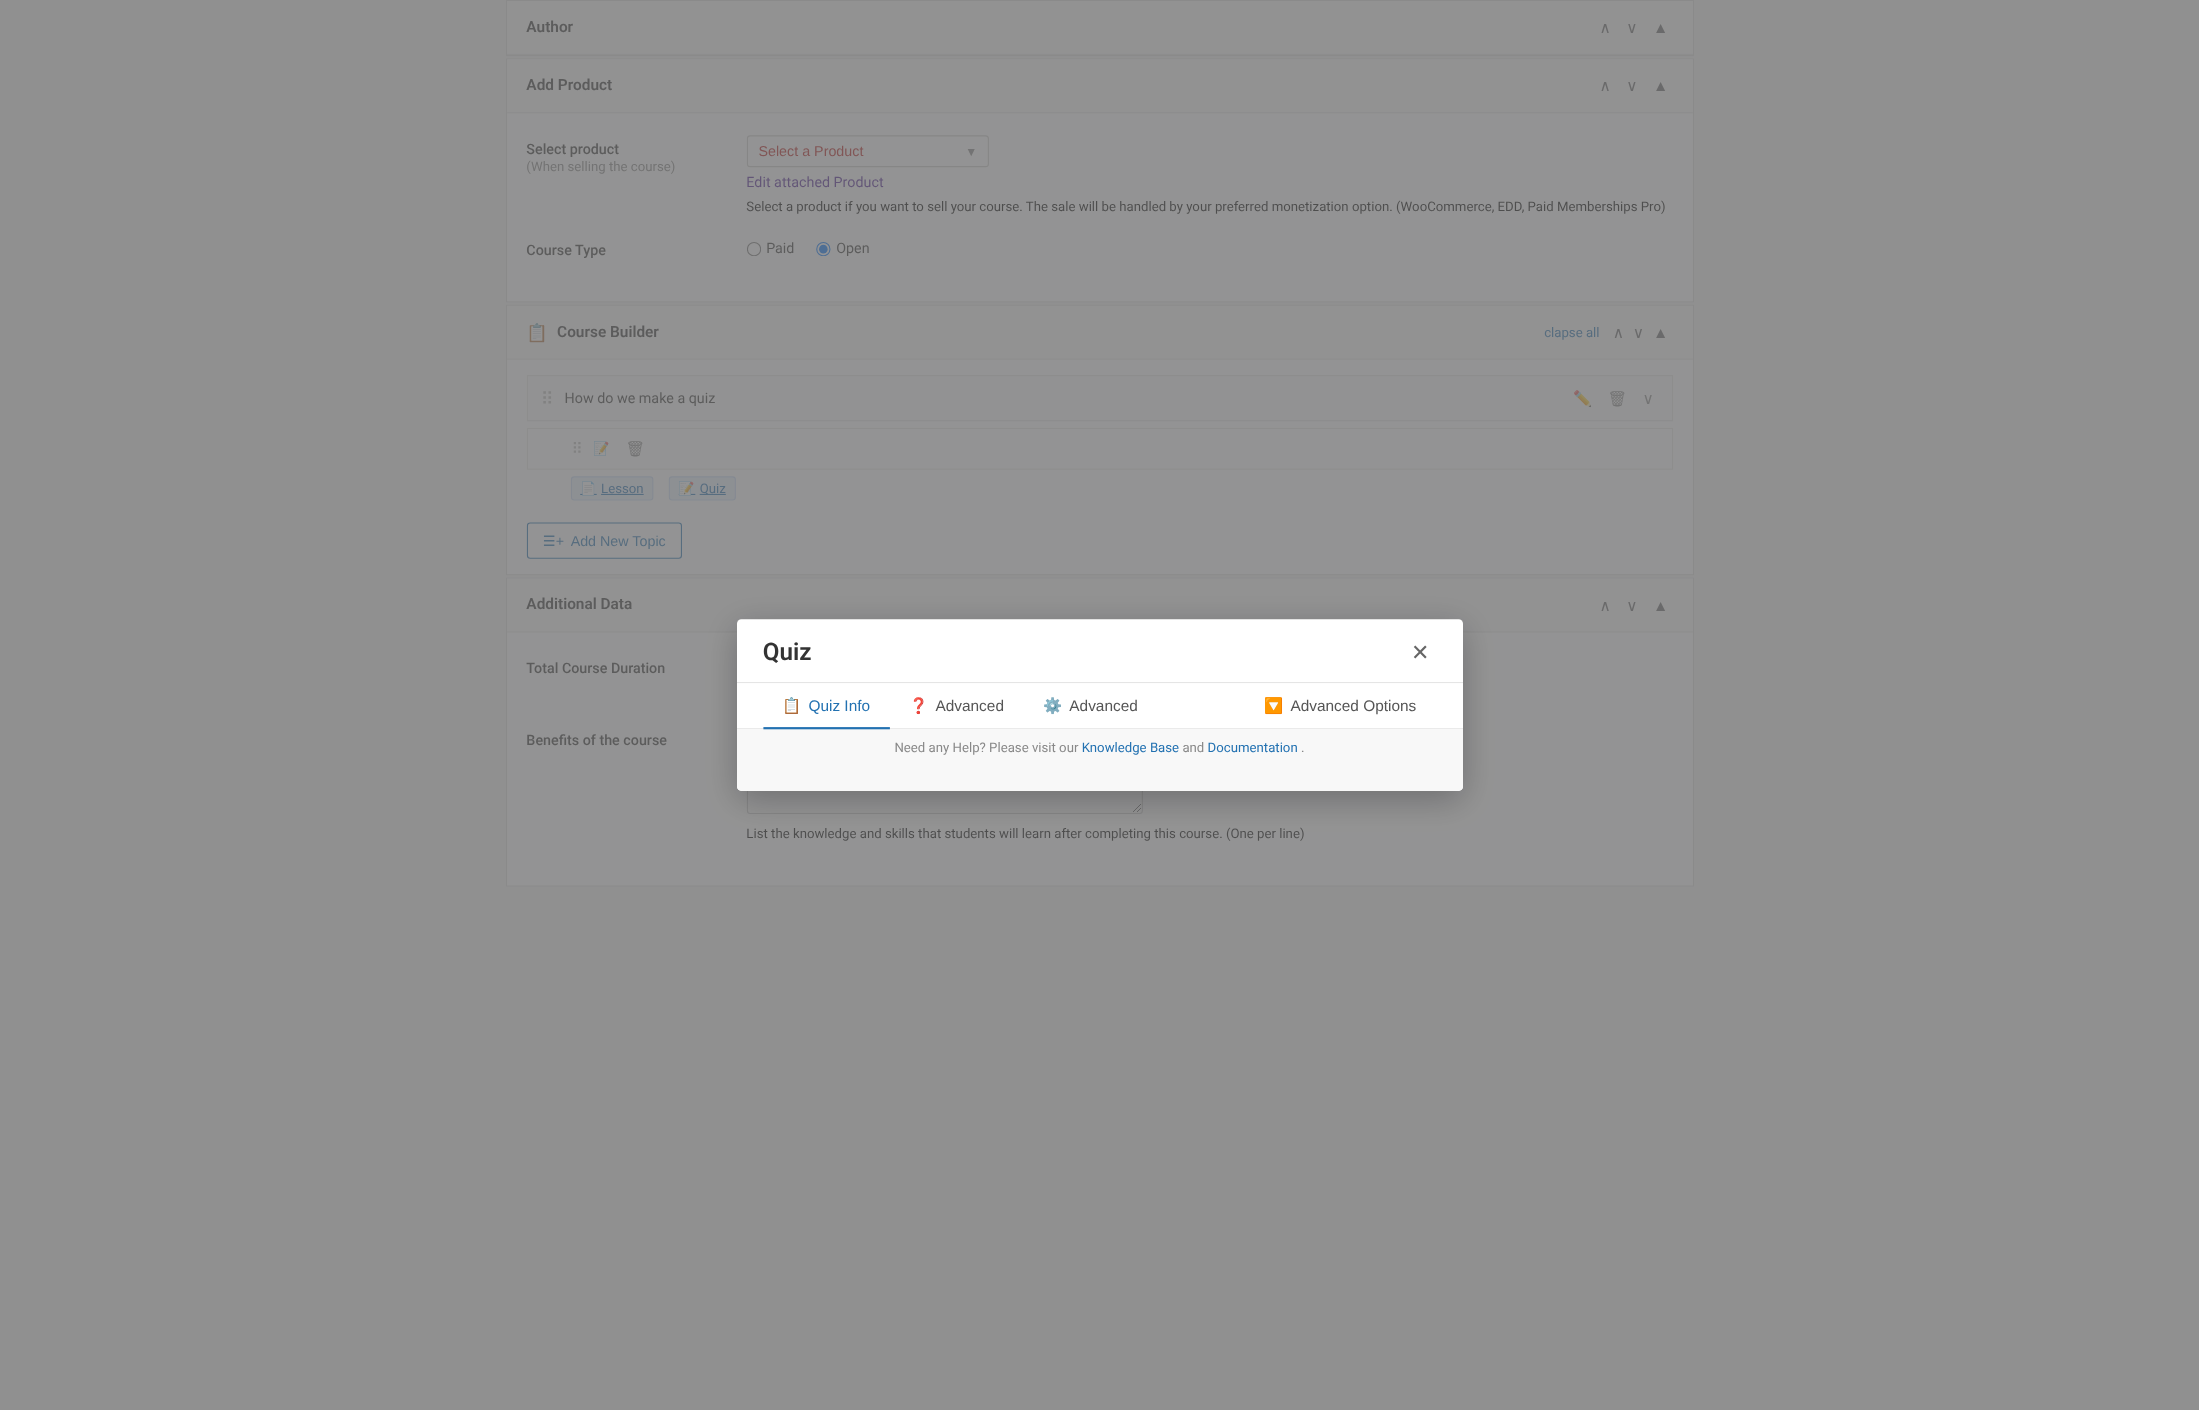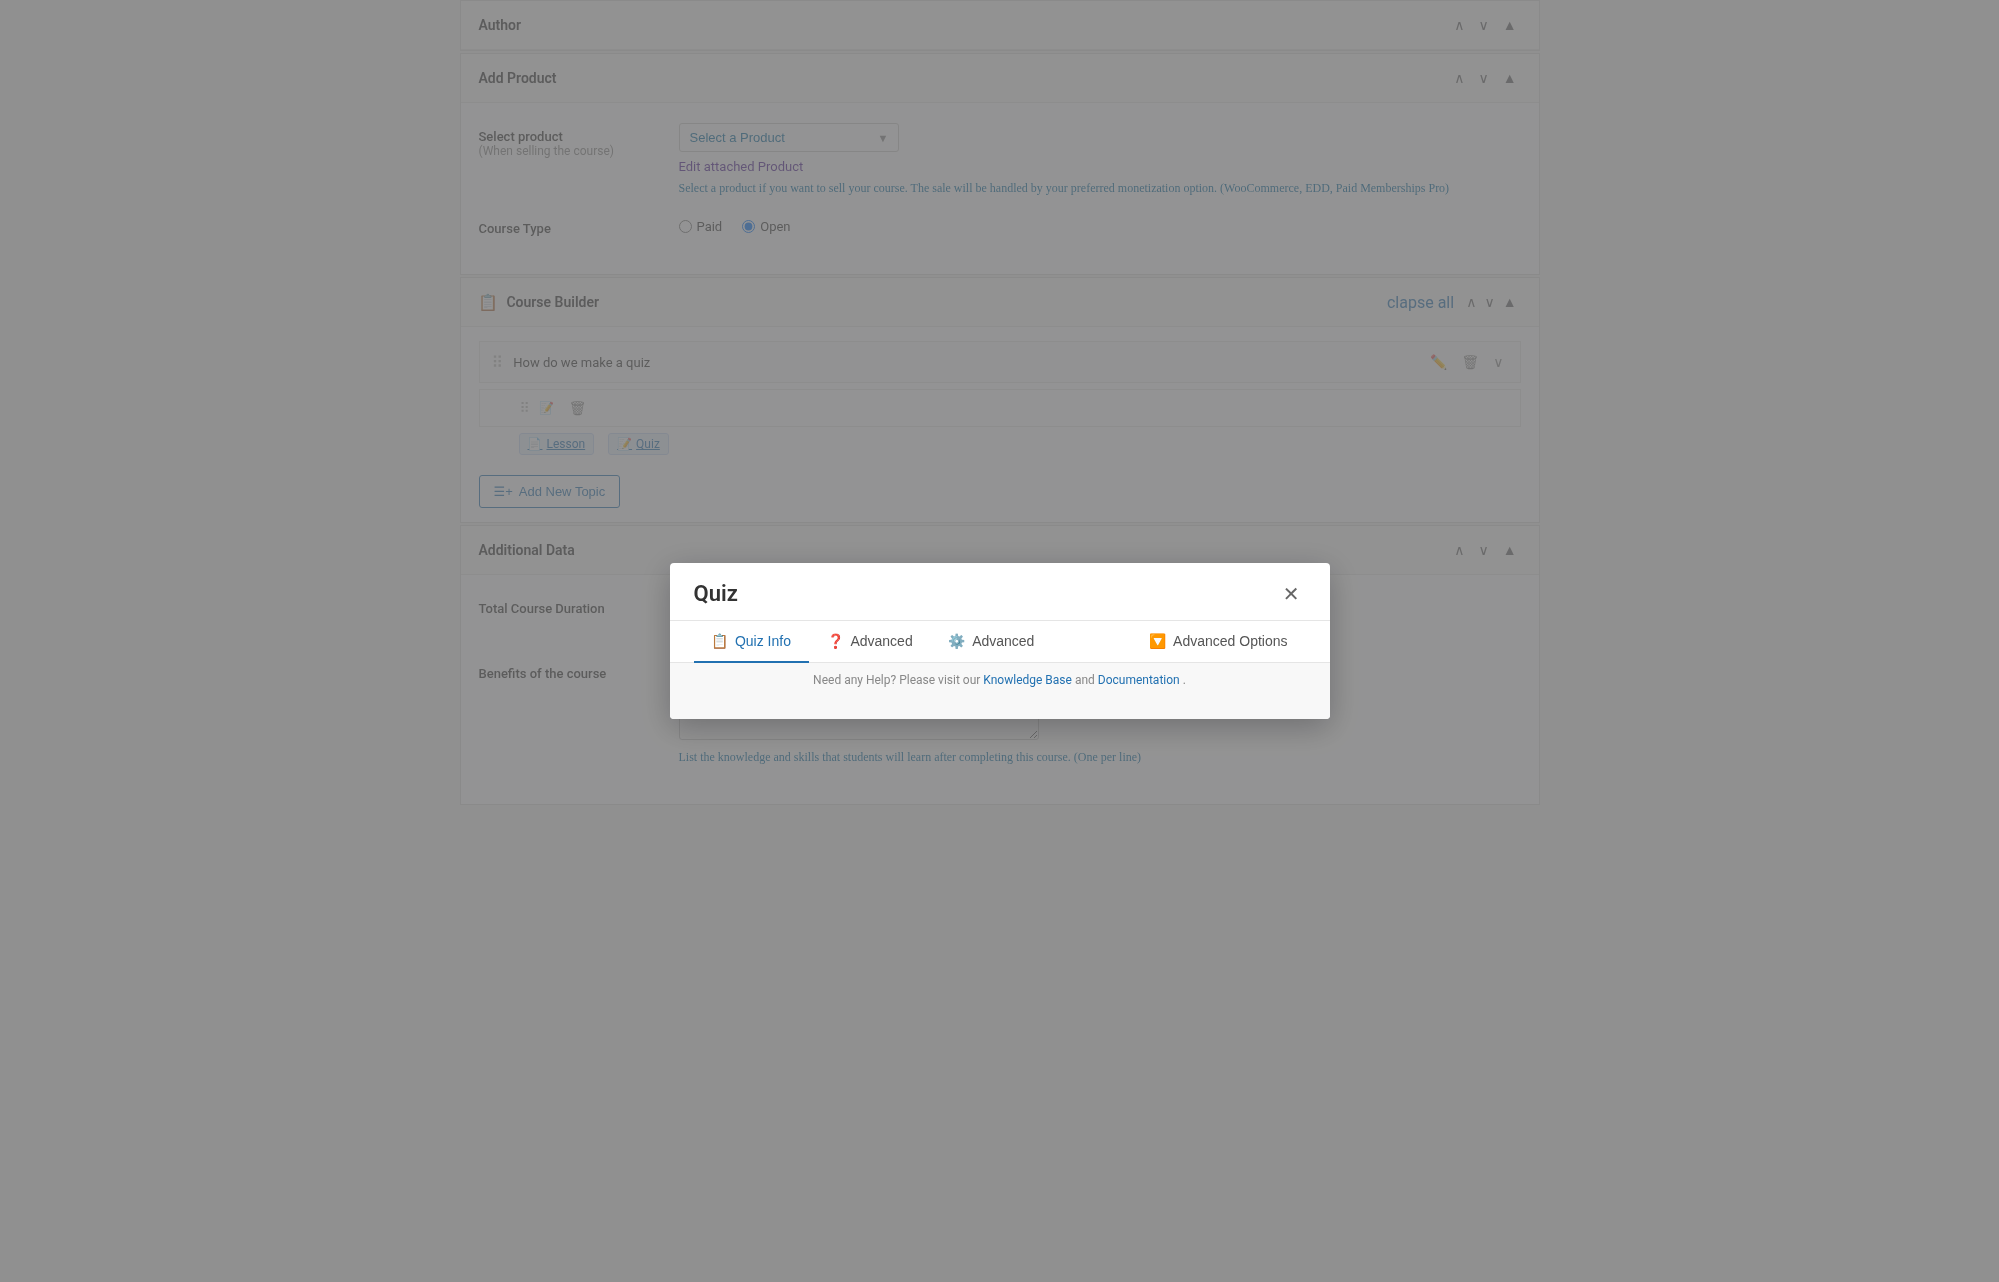--- a/index.html
+++ b/index.html
@@ -90,21 +90,21 @@
       position: relative;
       display: inline-block;
     }
 
     .select-wrapper select {
       appearance: none;
       border: 1px solid #ccc;
       border-radius: 3px;
       padding: 6px 30px 6px 10px;
       font-size: 13px;
-      color: #0369a1;
+      color: #b91c1c;
       background: #fff;
       min-width: 220px;
       cursor: pointer;
     }
 
     .select-arrow {
       position: absolute;
       right: 10px;
       top: 50%;
       transform: translateY(-50%);
@@ -114,24 +114,23 @@
     }
 
     .link-blue {
       color: #4c1d95;
       text-decoration: none;
       font-size: 13px;
     }
 
     .field-help {
       font-size: 12px;
-      color: #0369a1;
+      color: #000000;
       margin-top: 5px;
       line-height: 1.5;
-      font-family: Liberation Serif, serif;
     }
 
     .radio-group {
       display: flex;
       gap: 20px;
       align-items: center;
       padding-top: 4px;
     }
 
     .radio-label {
@@ -166,21 +165,21 @@
       font-size: 14px;
     }
 
     .builder-title-icon {
       color: #2271b1;
       font-size: 16px;
     }
 
     .collapse-link {
       color: #2271b1;
-      font-size: 16px;
+      font-size: 12px;
       text-decoration: none;
       margin-right: 8px;
     }
 
     .builder-body {
       padding: 14px 18px;
     }
 
     .topic-item {
       display: flex;

